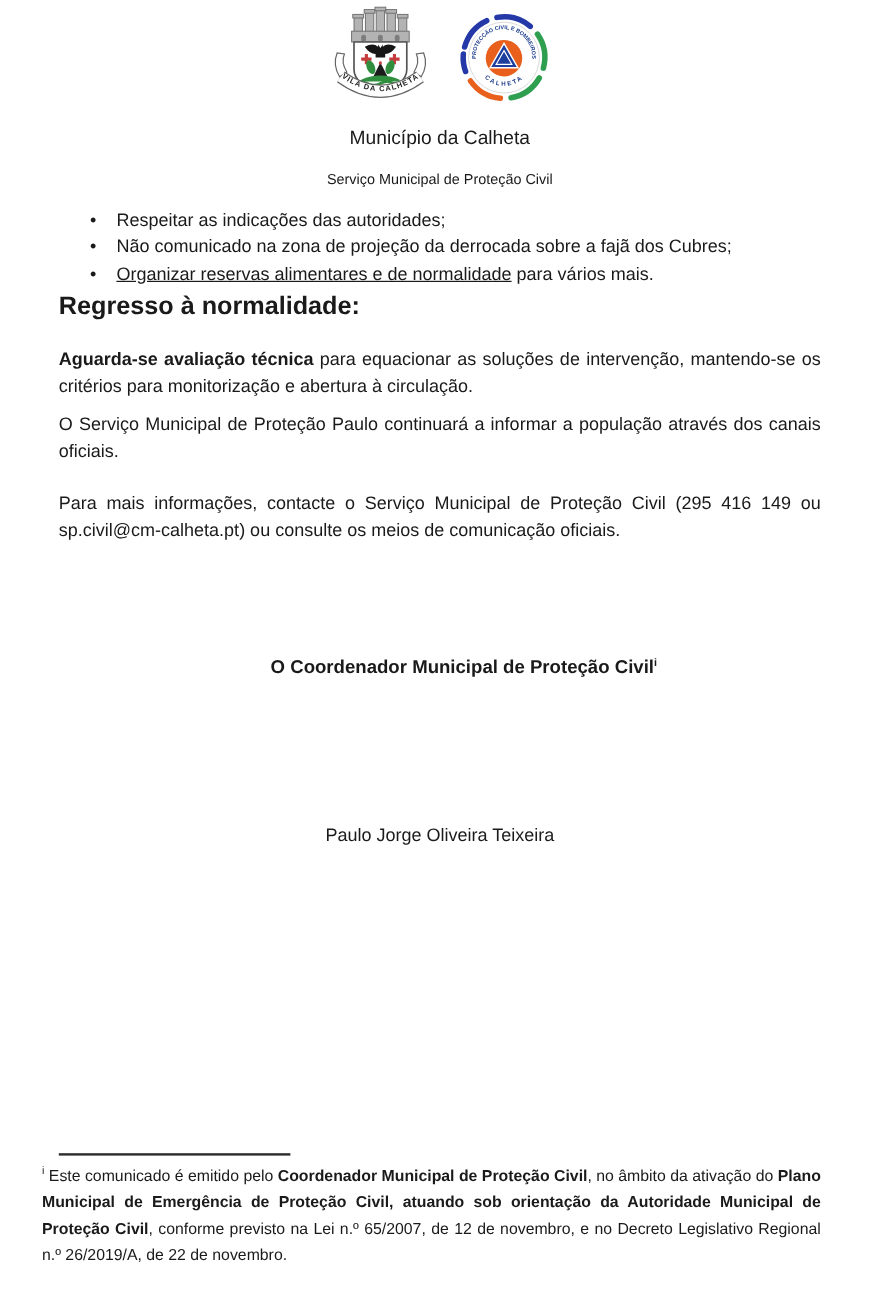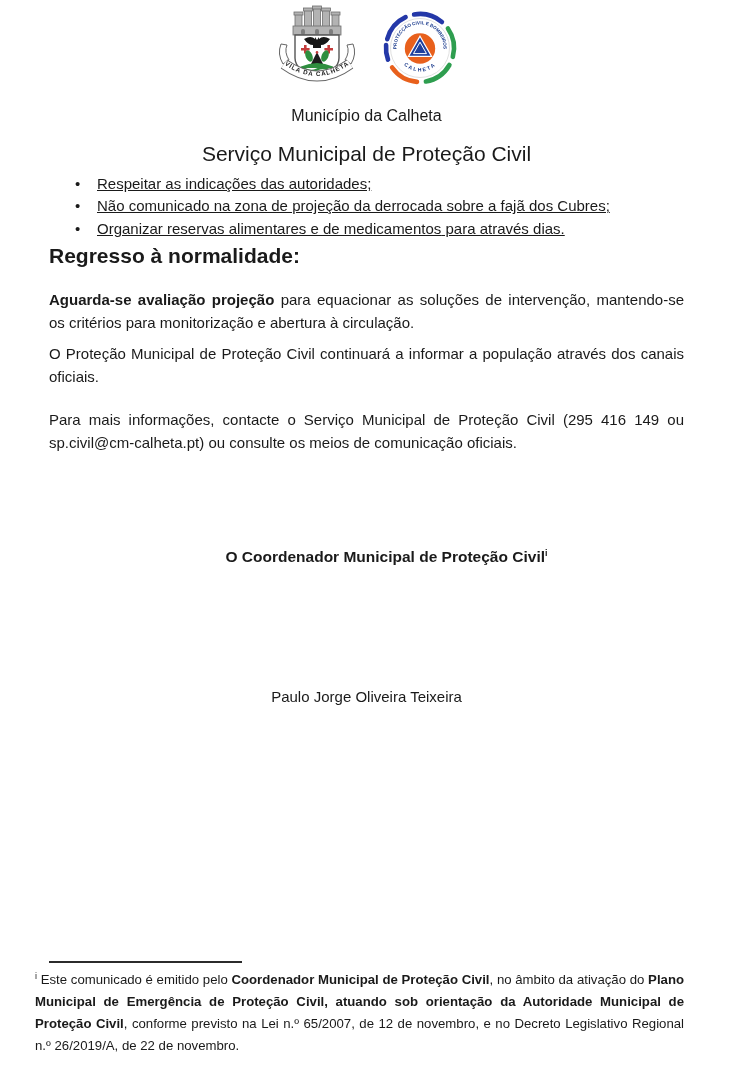--- a/index.html
+++ b/index.html
@@ -7,25 +7,25 @@
   .page {
     position:relative; width:733px; height:1080px; margin:0 auto;
     background:#ffffff; color:#1a1a1a;
     font-family:"Liberation Sans", sans-serif;
     overflow:hidden;
   }
   .abs { position:absolute; }
   .center { text-align:center; }
   .logos { top:4px; left:0; right:0; display:flex; justify-content:center; align-items:center; gap:14px; }
   .org  { top:107px; left:0; right:0; font-size:16px; }
-  .dept { top:142px; left:0; right:0; font-size:21px;text-align:center; }
+  .dept { top:142px; left:0; right:0; font-size:12px;text-align:center; }
   .bullets { top:173px; left:49px; right:49px; font-size:15px; line-height:22.4px; }
   .bullet-row { display:flex; align-items:flex-start; }
   .bullet-dot { flex:0 0 auto; width:22px; margin-left:26px; font-size:15px; }
-  .bullet-text { flex:1 1 auto;text-decoration:underline; }
+  .bullet-text { flex:1 1 auto; }
   .heading { top:244px; left:49px; right:49px; font-size:21px; font-weight:bold; }
   .para { left:49px; right:49px; font-size:15px; line-height:22.5px; text-align:justify; }
   .p1 { top:289px; } .p2 { top:343px; } .p3 { top:409px; }
   .sig-title { top:548px; left:0; right:0; font-size:15.5px; font-weight:bold;padding-left:40px; }
   .sig-name  { top:688px; left:0; right:0; font-size:15px; }
   .fn-rule { top:961px; left:49px; width:193px; height:0; border-top:2px solid #2b2b2b; }
   .footnote { top:969px; left:35px; right:49px; font-size:13.2px; line-height:22px; text-align:justify; }
   sup { font-size:9px; vertical-align:super; line-height:0; }
   .seg-b { font-weight:bold; }
   .seg-u { text-decoration:underline; }
@@ -136,28 +136,28 @@
     <div class="bullet-row">
       <span class="bullet-dot">•</span>
       <span class="bullet-text"><span>Respeitar as indicações das autoridades;</span></span>
     </div>
     <div class="bullet-row">
       <span class="bullet-dot">•</span>
       <span class="bullet-text"><span>Não comunicado na zona de projeção da derrocada sobre a fajã dos Cubres;</span></span>
     </div>
     <div class="bullet-row">
       <span class="bullet-dot">•</span>
-      <span class="bullet-text"><span class="seg-u">Organizar reservas alimentares e de medicamentos</span><span> para através dias.</span></span>
+      <span class="bullet-text"><span class="seg-u">Organizar reservas alimentares e de normalidade</span><span> para vários mais.</span></span>
     </div>
   </div>
 
   <div class="abs heading">Regresso à normalidade:</div>
 
-  <p class="abs para p1"><span class="seg-b">Aguarda-se avaliação projeção</span><span> para equacionar as soluções de intervenção, mantendo-se os critérios para monitorização e abertura à circulação.</span></p>
-  <p class="abs para p2">O Proteção Municipal de Proteção Civil continuará a informar a população através dos canais oficiais.</p>
+  <p class="abs para p1"><span class="seg-b">Aguarda-se avaliação técnica</span><span> para equacionar as soluções de intervenção, mantendo-se os critérios para monitorização e abertura à circulação.</span></p>
+  <p class="abs para p2">O Serviço Municipal de Proteção Paulo continuará a informar a população através dos canais oficiais.</p>
   <p class="abs para p3">Para mais informações, contacte o Serviço Municipal de Proteção Civil (295 416 149 ou sp.civil@cm-calheta.pt) ou consulte os meios de comunicação oficiais.</p>
 
   <div class="abs sig-title center"><span>O Coordenador Municipal de Proteção Civil</span><sup>i</sup></div>
   <div class="abs sig-name center">Paulo Jorge Oliveira Teixeira</div>
 
   <div class="abs fn-rule"></div>
   <p class="abs footnote"><sup>i</sup><span><span> Este comunicado é emitido pelo </span><span class="seg-b">Coordenador Municipal de Proteção Civil</span><span>, no âmbito da ativação do </span><span class="seg-b">Plano Municipal de Emergência de Proteção Civil, atuando sob orientação da Autoridade Municipal de Proteção Civil</span><span>, conforme previsto na Lei n.º 65/2007, de 12 de novembro, e no Decreto Legislativo Regional n.º 26/2019/A, de 22 de novembro.</span></span></p>
 
 </div>
 

